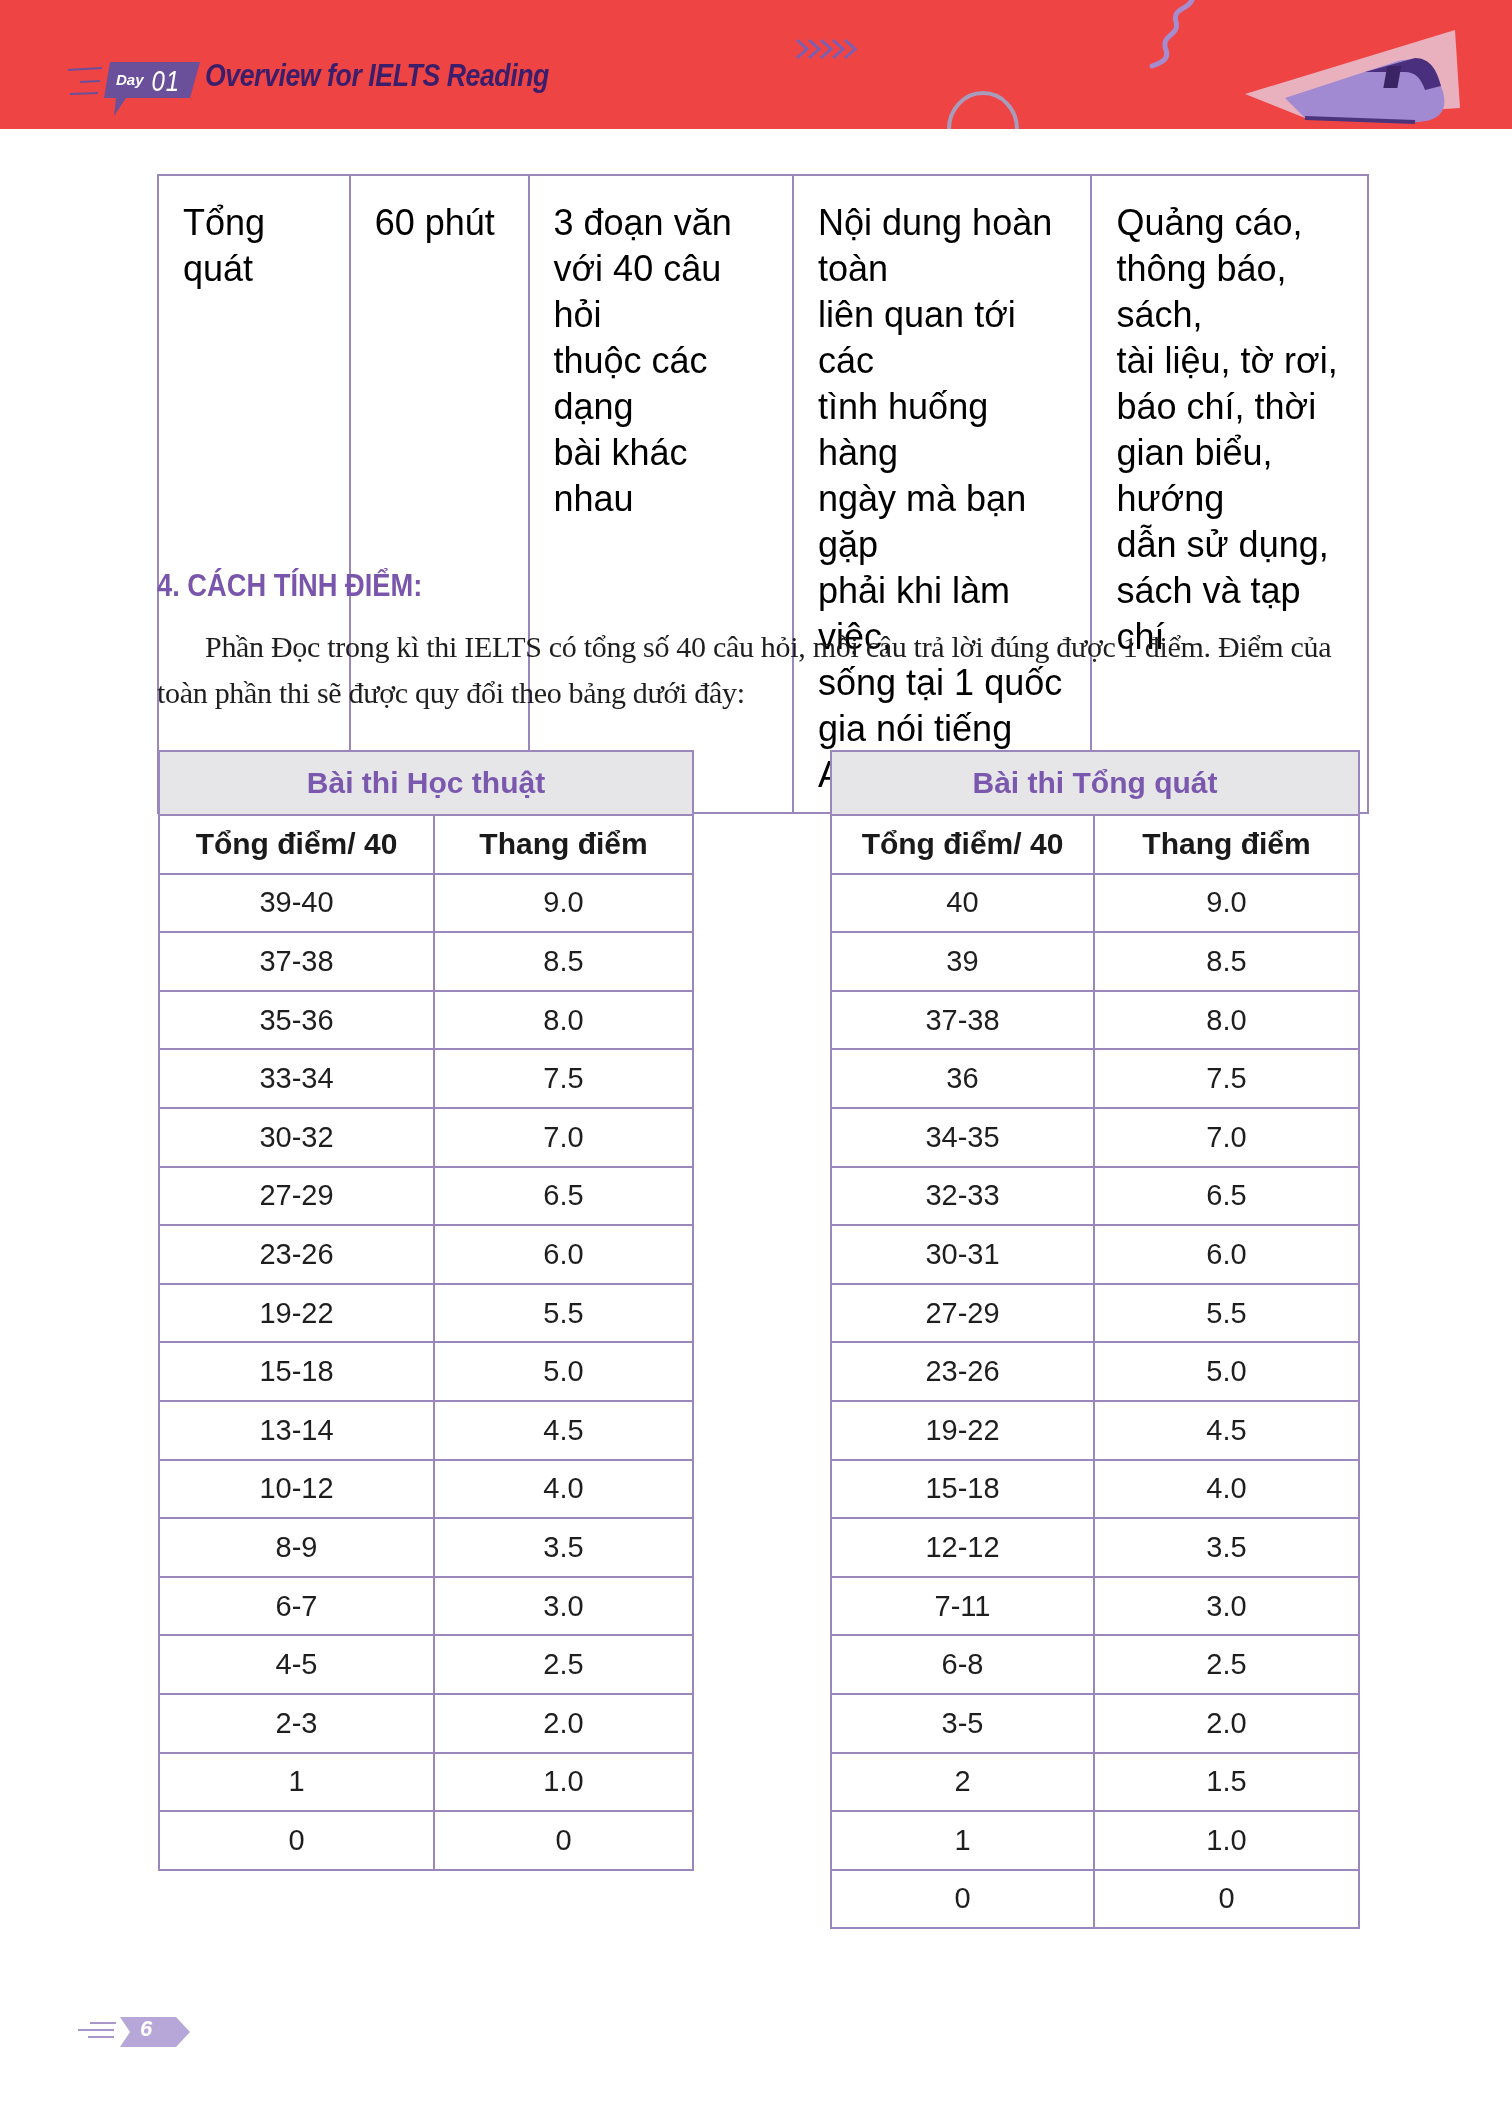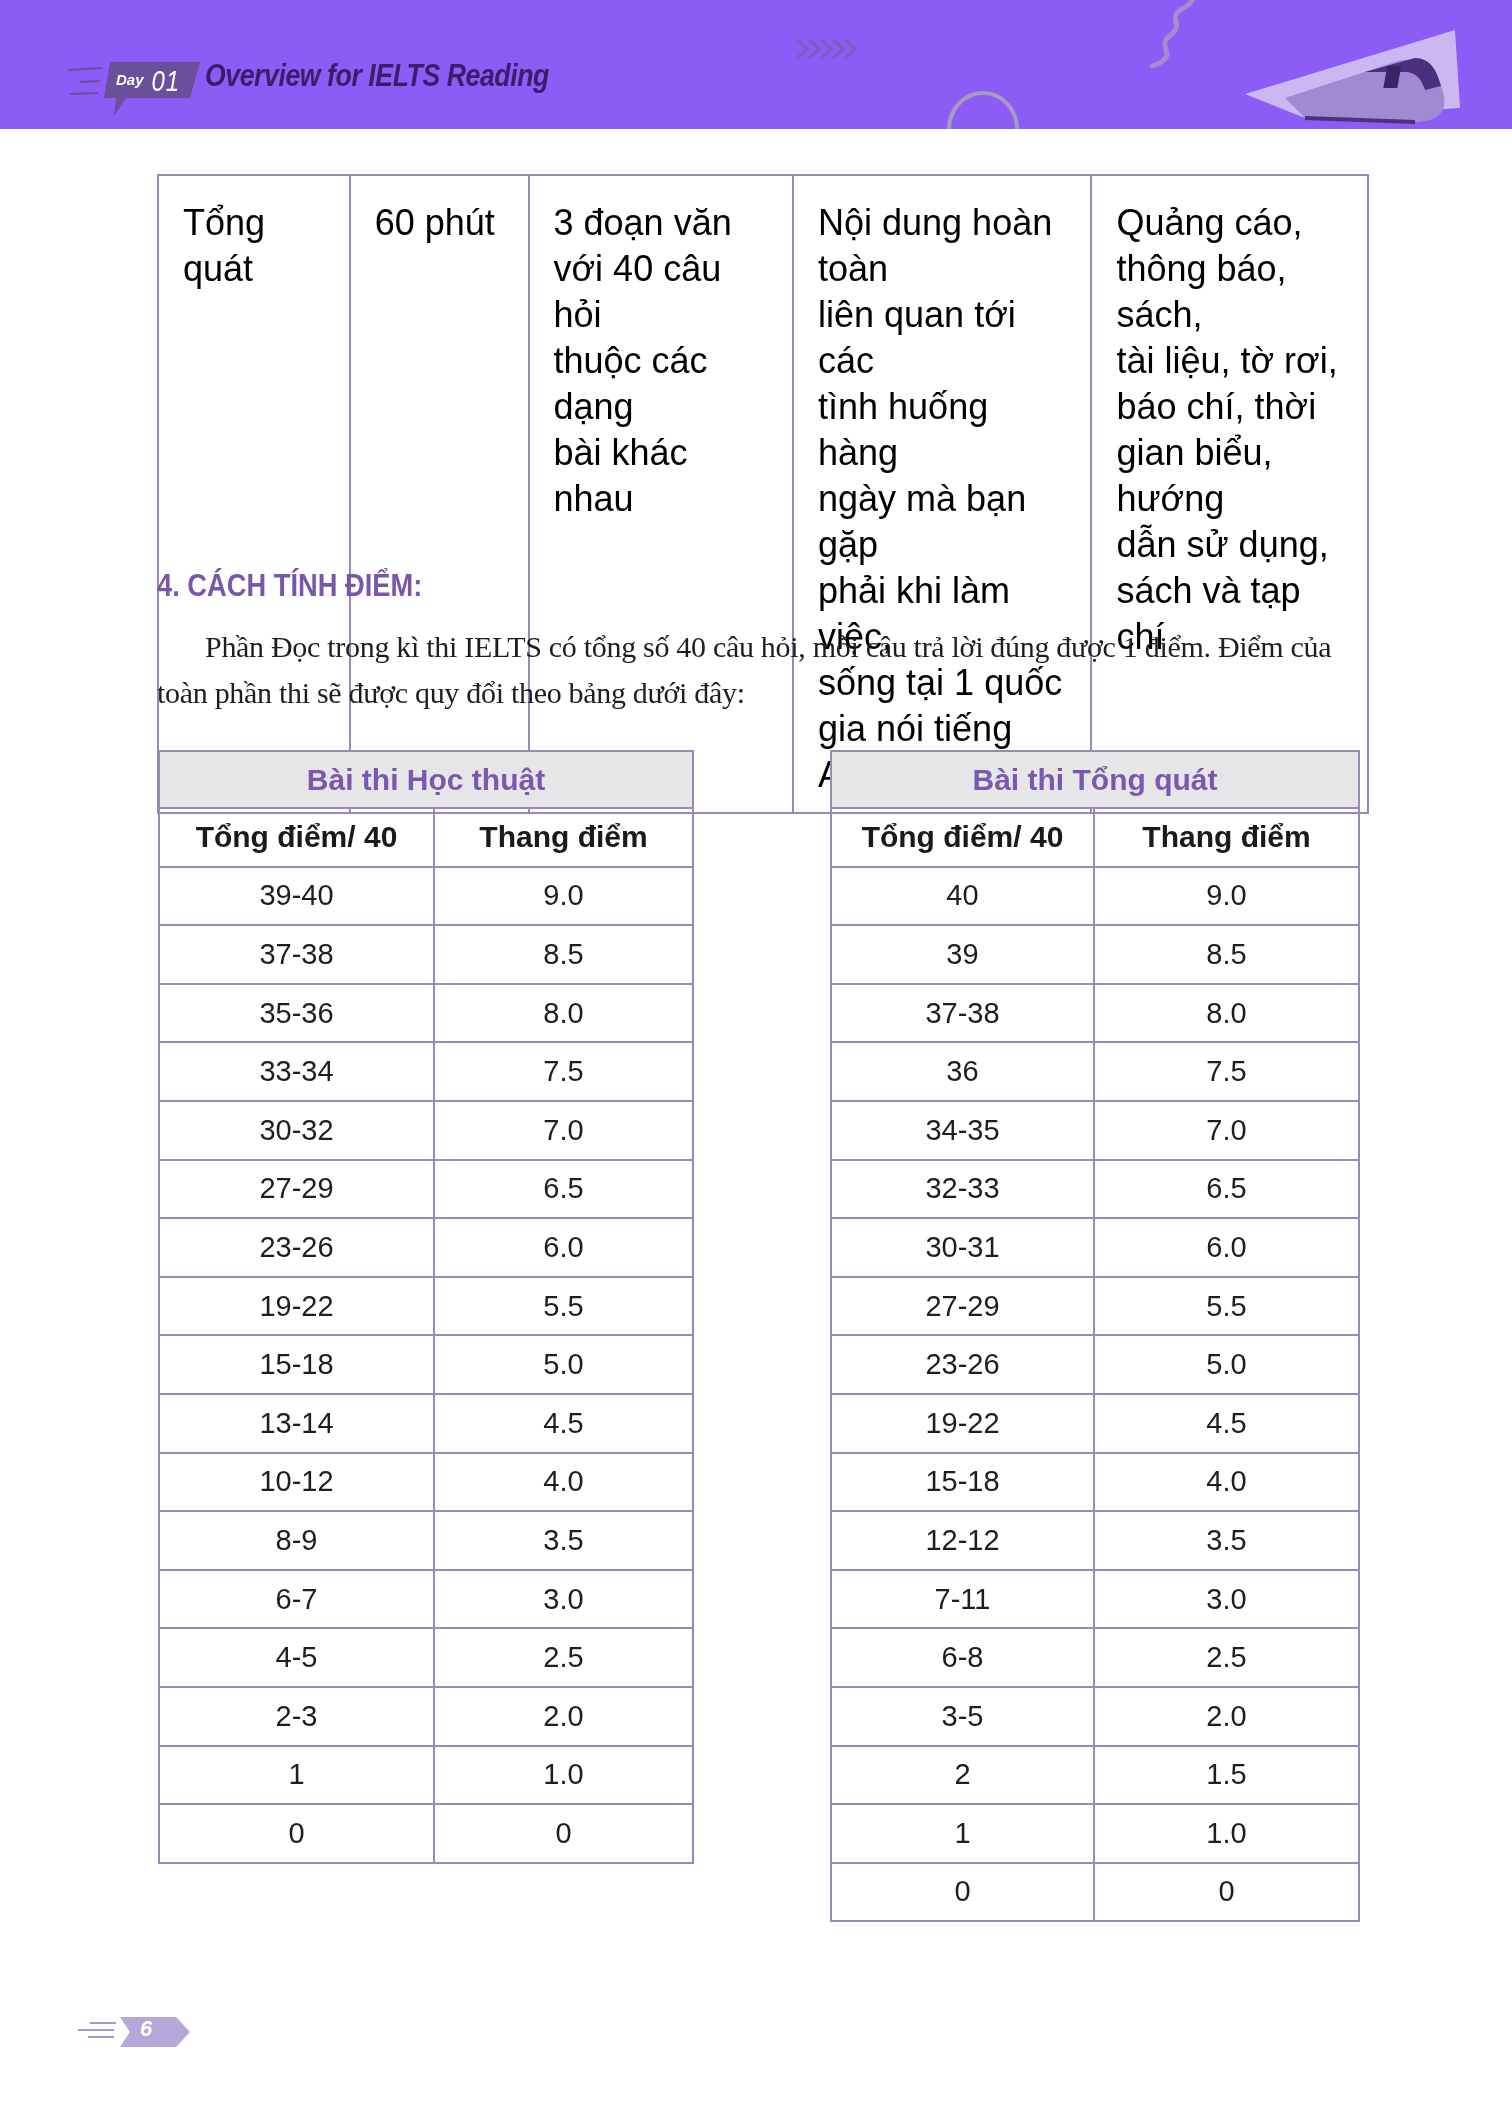--- a/index.html
+++ b/index.html
@@ -3,21 +3,21 @@
   <meta charset="utf-8">
   <style>
     html, body { margin: 0; padding: 0; }
     body {
       width: 1512px; height: 2119px; position: relative; overflow: hidden;
       background: #ffffff; color: #1e1e1e;
       font-family: "Liberation Sans", "DejaVu Sans", sans-serif;
     }
     .header {
       position: absolute; left: 0; top: 0; width: 1512px; height: 129px;
-      background: #8b5cf6;
+      background: #ef4444;
     }
     .header .speed-lines { position: absolute; left: 66px; top: 64px; width: 40px; height: 36px; }
     .header .day-badge { position: absolute; left: 98px; top: 60px; width: 104px; height: 58px; }
     .day-badge .day-text {
       position: absolute; left: 18px; top: 4px; color: #fff; font-style: italic;
       font-family: "Liberation Sans", sans-serif; white-space: nowrap;
     }
     .day-badge .day-small { font-size: 15px; font-weight: bold; vertical-align: 6px; }
     .day-badge .day-num { font-size: 30px; font-weight: normal; letter-spacing: 1px; margin-left: 4px; transform: scaleX(0.8); display: inline-block; }
     .header .title {
@@ -54,21 +54,21 @@
     .score-table {
       position: absolute; top: 750px;
       font-family: "Liberation Sans", sans-serif; font-size: 29px; color: #1e1e1e;
     }
     .score-table.left { left: 158px; width: 536px; }
     .score-table.right { left: 830px; width: 530px; }
     .score-table td, .score-table th {
       border: 2px solid #9a88bd; text-align: center; height: 58.6px; padding: 0; box-sizing: border-box;
     }
     .score-table .caption-row th {
-      background: #e6e6e8; color: #7a58ae; font-weight: bold; font-size: 30px; height: 57px;
+      background: #e6e6e8; color: #7a58ae; font-weight: bold; font-size: 30px; height: 64px;
     }
     .score-table .head-row th { font-weight: bold; font-size: 30px; color: #1a1a1a; text-align: center; }
     .score-table.left col.c1 { width: 275px; }
     .score-table.right col.c1 { width: 263px; }
 
     .footer-tag { position: absolute; left: 78px; top: 2012px; width: 120px; height: 40px; }
     .footer-tag .page-num {
       position: absolute; left: 62px; top: 4px; color: #fff; font-style: italic; font-weight: bold;
       font-size: 22px; font-family: "Liberation Sans", sans-serif;
     }

